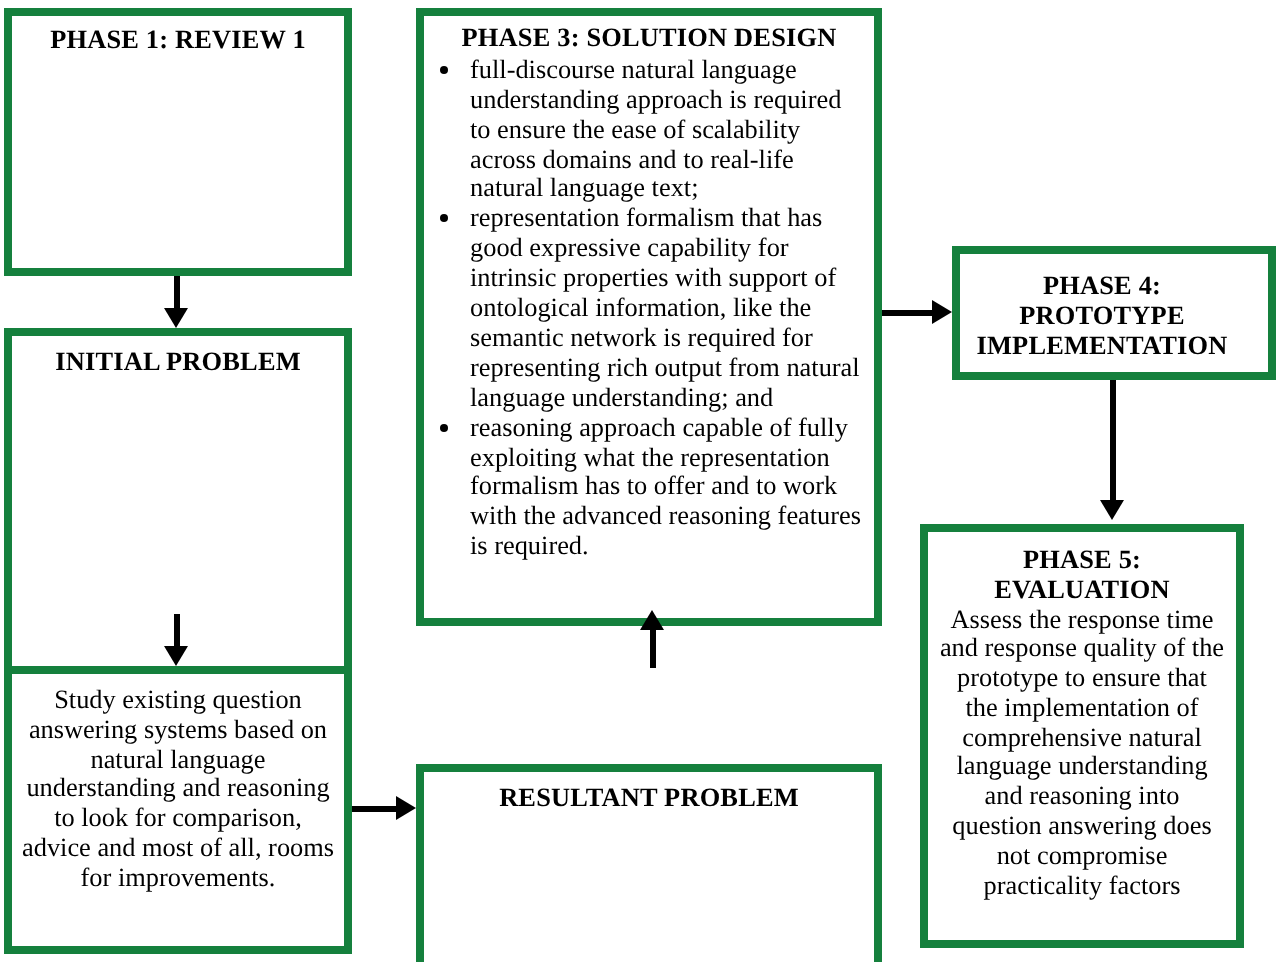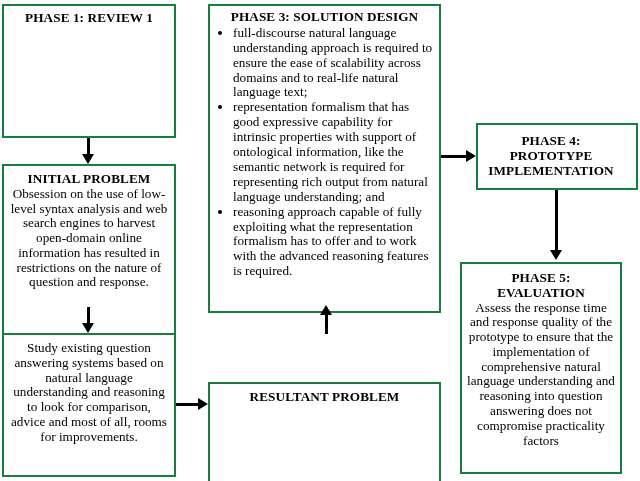--- a/index.html
+++ b/index.html
@@ -12,21 +12,21 @@
     width: 640px;
     height: 481px;
     background: #ffffff;
     font-family: "Liberation Serif", "DejaVu Serif", serif;
     color: #000000;
     overflow: hidden;
   }
   .box {
     position: absolute;
     box-sizing: border-box;
-    border: 2px solid #15803d;
+    border: 4px solid #15803d;
     background: #ffffff;
     display: flex;
     flex-direction: column;
     align-items: center;
     justify-content: flex-start;
     text-align: center;
     line-height: 1.12;
   }
   .box .title {
     font-weight: bold;
@@ -114,21 +114,20 @@
 <body>
 
 <div id="canvas">
 
   <div class="box" id="box-phase1">
     <div class="title">PHASE 1: REVIEW 1</div>
   </div>
 
   <div class="box" id="box-initial-problem">
     <div class="title">INITIAL PROBLEM</div>
-    <div class="body">Obsession on the use of low-level syntax analysis and web search engines to harvest open-domain online information has resulted in restrictions on the nature of question and response.</div>
   </div>
 
   <div class="box" id="box-phase2">
     <div class="body">Study existing question answering systems based on natural language understanding and reasoning to look for comparison, advice and most of all, rooms for improvements.</div>
   </div>
 
   <div class="box" id="box-phase3">
     <div class="title">PHASE 3: SOLUTION DESIGN</div>
     <ul class="bullets">
       <li>full-discourse natural language understanding approach is required to ensure the ease of scalability across domains and to real-life natural language text;</li>

